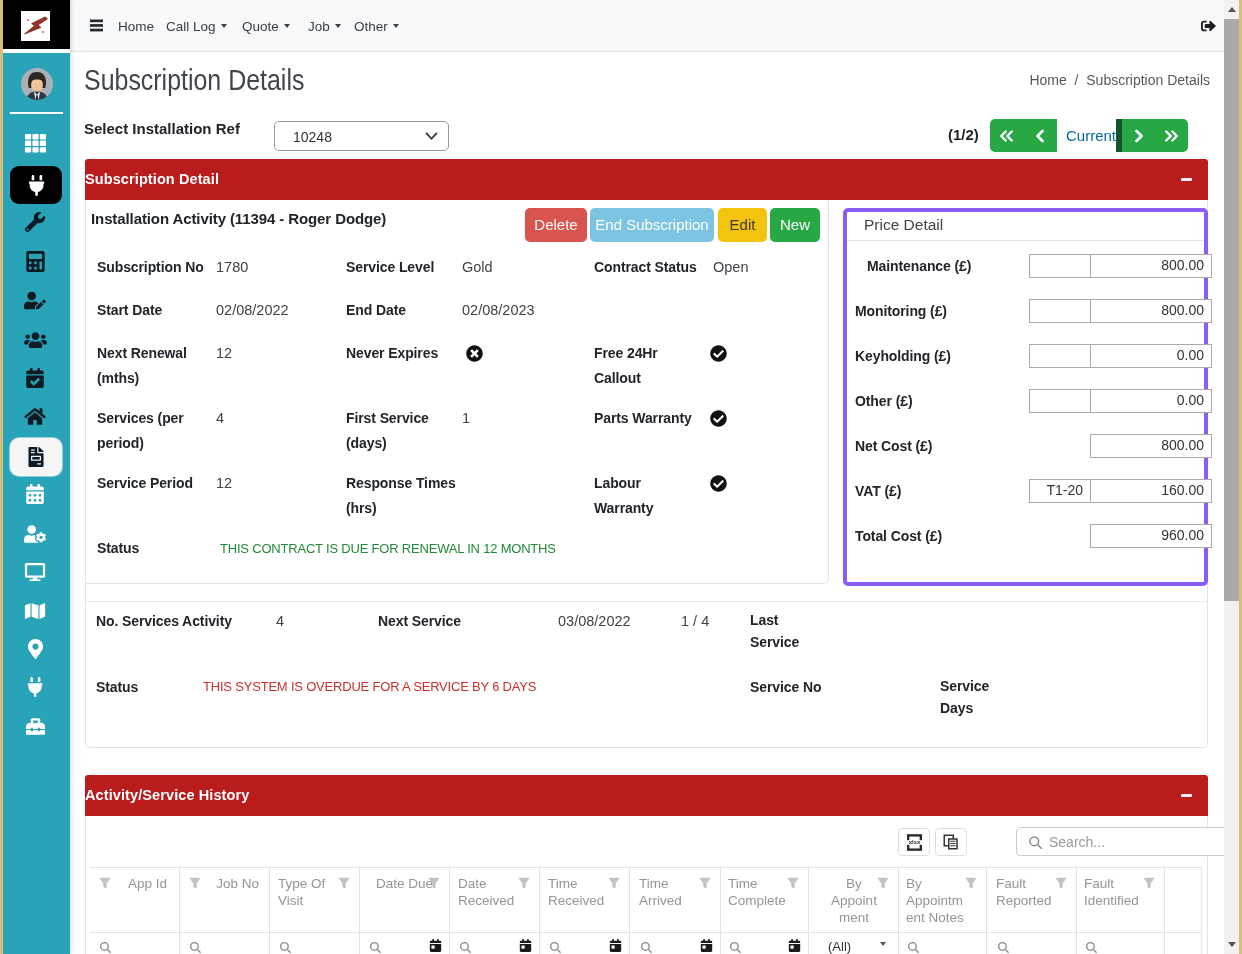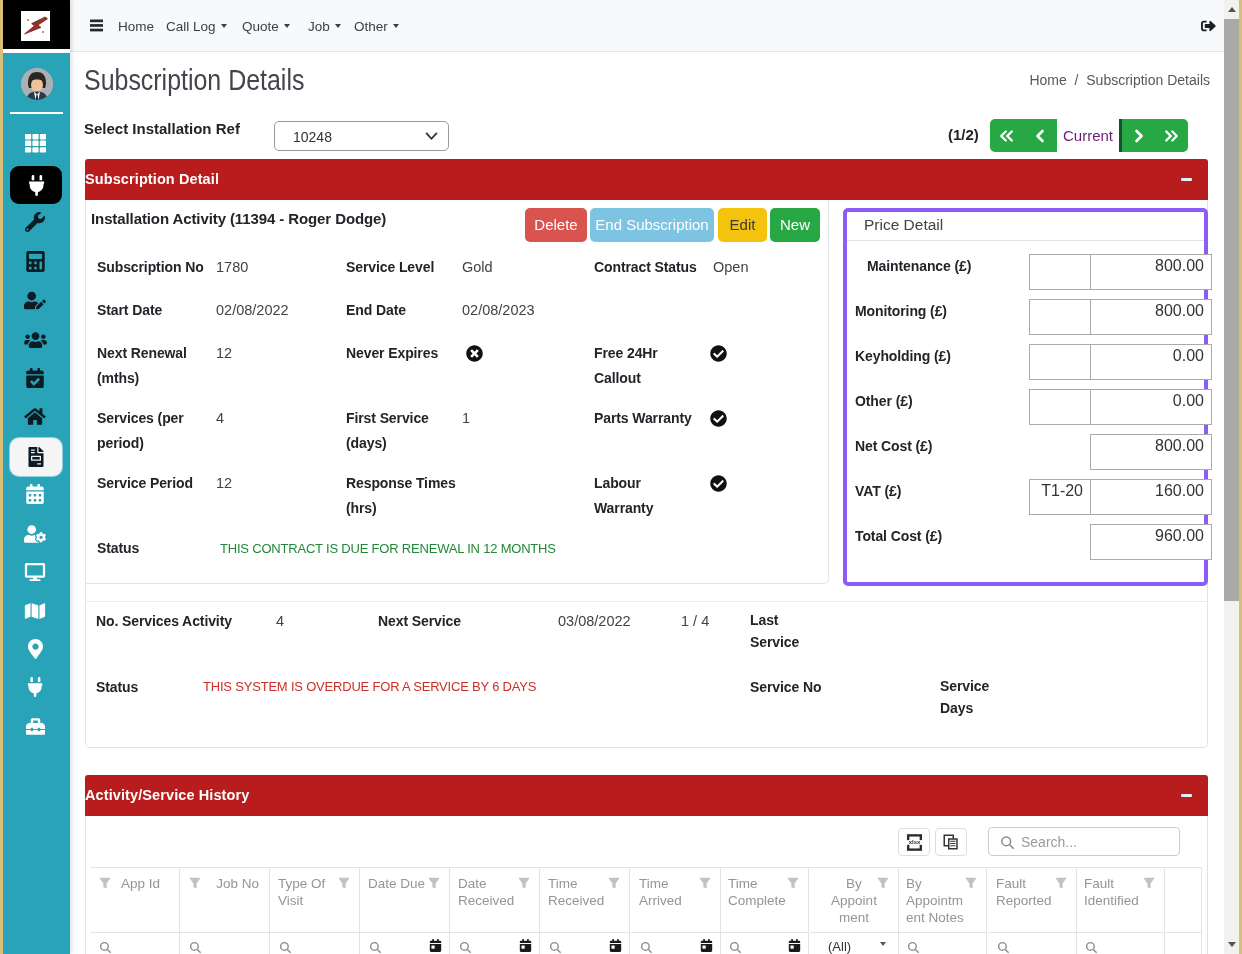--- a/index.html
+++ b/index.html
@@ -36,21 +36,21 @@
 
 #h1 { left:84px; top:64px; font-size:29px; color:#41464c; transform:scaleX(.86); transform-origin:left; }
 #crumb { top:72px; right:32px; font-size:14px; color:#55595e; }
 #selLabel { left:84px; top:120px; font-size:15px; font-weight:bold; color:#212529; }
 #sel { left:274px; top:121px; width:175px; height:30px; border:1px solid #999; border-radius:5px; background:#fff; font-size:14px; color:#333; }
 #sel .v { position:absolute; left:18px; top:7px; }
 
 
 #pgfrac { left:948px; top:126px; font-size:15px; font-weight:bold; color:#212529; }
 #pager { left:990px; top:119px; width:198px; height:33px; background:#28a745; border-radius:5px; color:#fff; }
-#pager .cur { position:absolute; left:66px; top:0; width:66px; height:33px; background:#fff; color:#701a75; font-size:15px; text-align:center; line-height:33px; border-left:1px solid #28a745; border-right:3px solid #14532d;}
+#pager .cur { position:absolute; left:66px; top:0; width:66px; height:33px; background:#fff; color:#0369a1; font-size:15px; text-align:right; line-height:33px; border-left:1px solid #28a745; border-right:6px solid #14532d;}
 #pager .pg { position:absolute; top:0; width:33px; height:33px; text-align:center; line-height:33px; }
 #pager .pg svg { vertical-align:middle; margin-top:-2px; }
 
 
 .phead { position:absolute; left:85px; width:1123px; height:41px; background:#b91c1c; border-radius:3px 3px 0 0; color:#fdfdfd; font-size:14.5px; font-weight:bold; letter-spacing:0.1px; line-height:41px; }
 .phead .minus { position:absolute; right:16px; top:19px; width:11px; height:3px; background:#dff3f7; border-radius:1px; }
 #p1head { top:159px; }
 #p1body { left:85px; top:200px; width:1123px; height:548px; border:1px solid #dfe3e6; border-top:none; border-radius:0 0 5px 5px; background:#fff; }
 #p2head { top:775px; }
 #p2body { left:85px; top:816px; width:1123px; height:139px; border-left:1px solid #dfe3e6; border-right:1px solid #dfe3e6; background:#fff; }
@@ -68,28 +68,28 @@
 .lbl { position:absolute; font-size:14px; font-weight:bold; color:#212529; line-height:25px; letter-spacing:-0.1px; }
 .val { position:absolute; font-size:14.5px; color:#3f4347; line-height:25px; }
 .cicon { position:absolute; width:17px; height:17px; }
 #stGreen { position:absolute; left:220px; top:541px; font-size:13px; letter-spacing:-0.2px; color:#218838; }
 #stRed { position:absolute; left:203px; top:679px; font-size:13px; letter-spacing:-0.2px; color:#c9302c; }
 
 
 #pricecard { left:843px; top:208px; width:365px; height:378px; border:4px solid #8b5cf6; border-radius:5px; background:#fff; }
 #pricehead { position:absolute; left:0; top:0; width:100%; height:29px; border-bottom:1px solid #e3e3e3; font-size:15.5px; color:#3f4347; padding:4px 0 0 17px; }
 .pr-lbl { position:absolute; left:8px; font-size:14px; font-weight:bold; color:#212529; letter-spacing:-0.1px; }
-.pin { position:absolute; border:1px solid #aaa; background:#fff; font-size:16px; color:#333; text-align:right; padding:2px 7px 0 0; height:36px; }
+.pin { position:absolute; border:1px solid #aaa; background:#fff; font-size:14px; color:#333; text-align:right; padding:2px 7px 0 0; height:24px; }
 .pin.sm { left:182px; width:62px; }
 .pin.lg { left:243px; width:122px; }
 
 
 #toolbtn1, #toolbtn2 { top:828px; width:32px; height:28px; border:1px solid #dcdfe2; border-radius:4px; background:#fff; display:flex; align-items:center; justify-content:center; }
 #toolbtn1 { left:898px; } #toolbtn2 { left:935px; }
-#search { left:988px; top:827px; width:192px; height:29px; border:1px solid #ccc; border-radius:4px; background:#fff; }
+#search { left:1016px; top:827px; width:217px; height:29px; border:1px solid #ccc; border-radius:4px; background:#fff; }
 #search .ph { position:absolute; left:32px; top:6px; font-size:14px; color:#9a9a9a; }
 
 #grid { left:90px; top:867px; width:1112px; height:87px; border-top:1px solid #e3e3e3; }
 .hc { position:absolute; top:0; height:64px; border-right:1px solid #e3e3e3; font-size:13.5px; color:#959595; padding:7px 8px 0 8px; line-height:17px; }
 .hc .fun { position:absolute; top:9px; }
 .fc { position:absolute; top:64px; height:23px; border-right:1px solid #e3e3e3; border-top:1px solid #e3e3e3; }
 .fc .mag { position:absolute; left:9px; top:8px; }
 .fc .cal { position:absolute; right:7px; top:6px; }
 </style>
 </head>
@@ -356,21 +356,21 @@
   <svg style="position:absolute; left:11px; top:7px;" width="15" height="15" viewBox="0 0 24 24">
       <g fill="none" stroke="#8a8a8a" stroke-width="2.4">
         <circle cx="10" cy="10" r="7"></circle>
         <path d="M15.5 15.5L22 22"></path>
       </g>
     </svg>
   <span class="ph">Search...</span>
 </div>
 
 <div id="grid" class="abs">
-  <div class="hc" style="left:0px; width:90px; text-align:right; padding-right:18px;">
+  <div class="hc" style="left:0px; width:90px; text-align:right; padding-right:11px;">
       <svg class="fun" style="left:8px;" width="14" height="13" viewBox="0 0 16 16">
         <path fill="#c2c2c2" d="M1 1h14L10 8v6l-4-1.5V8L1 1z"></path>
       </svg>
       <div style="padding-right:1px;">App Id</div>
     </div>
   <div class="fc" style="left:0px; width:90px;">
       <svg class="mag" width="13" height="13" viewBox="0 0 24 24">
         <g fill="none" stroke="#8a8a8a" stroke-width="2.6">
           <circle cx="10" cy="10" r="7"></circle>
           <path d="M15.5 15.5L21.5 21.5"></path>
@@ -398,21 +398,21 @@
       <div style="">Type Of<br>Visit</div>
     </div>
   <div class="fc" style="left:180px; width:90px;">
       <svg class="mag" width="13" height="13" viewBox="0 0 24 24">
         <g fill="none" stroke="#8a8a8a" stroke-width="2.6">
           <circle cx="10" cy="10" r="7"></circle>
           <path d="M15.5 15.5L21.5 21.5"></path>
         </g>
       </svg>
     </div>
-  <div class="hc" style="left:270px; width:90px; text-align:left;">
+  <div class="hc" style="left:270px; width:90px; text-align:center;">
       <svg class="fun" style="right:8px;" width="14" height="13" viewBox="0 0 16 16">
         <path fill="#c2c2c2" d="M1 1h14L10 8v6l-4-1.5V8L1 1z"></path>
       </svg>
       <div style="">Date Due</div>
     </div>
   <div class="fc" style="left:270px; width:90px;">
       <svg class="mag" width="13" height="13" viewBox="0 0 24 24">
         <g fill="none" stroke="#8a8a8a" stroke-width="2.6">
           <circle cx="10" cy="10" r="7"></circle>
           <path d="M15.5 15.5L21.5 21.5"></path>

